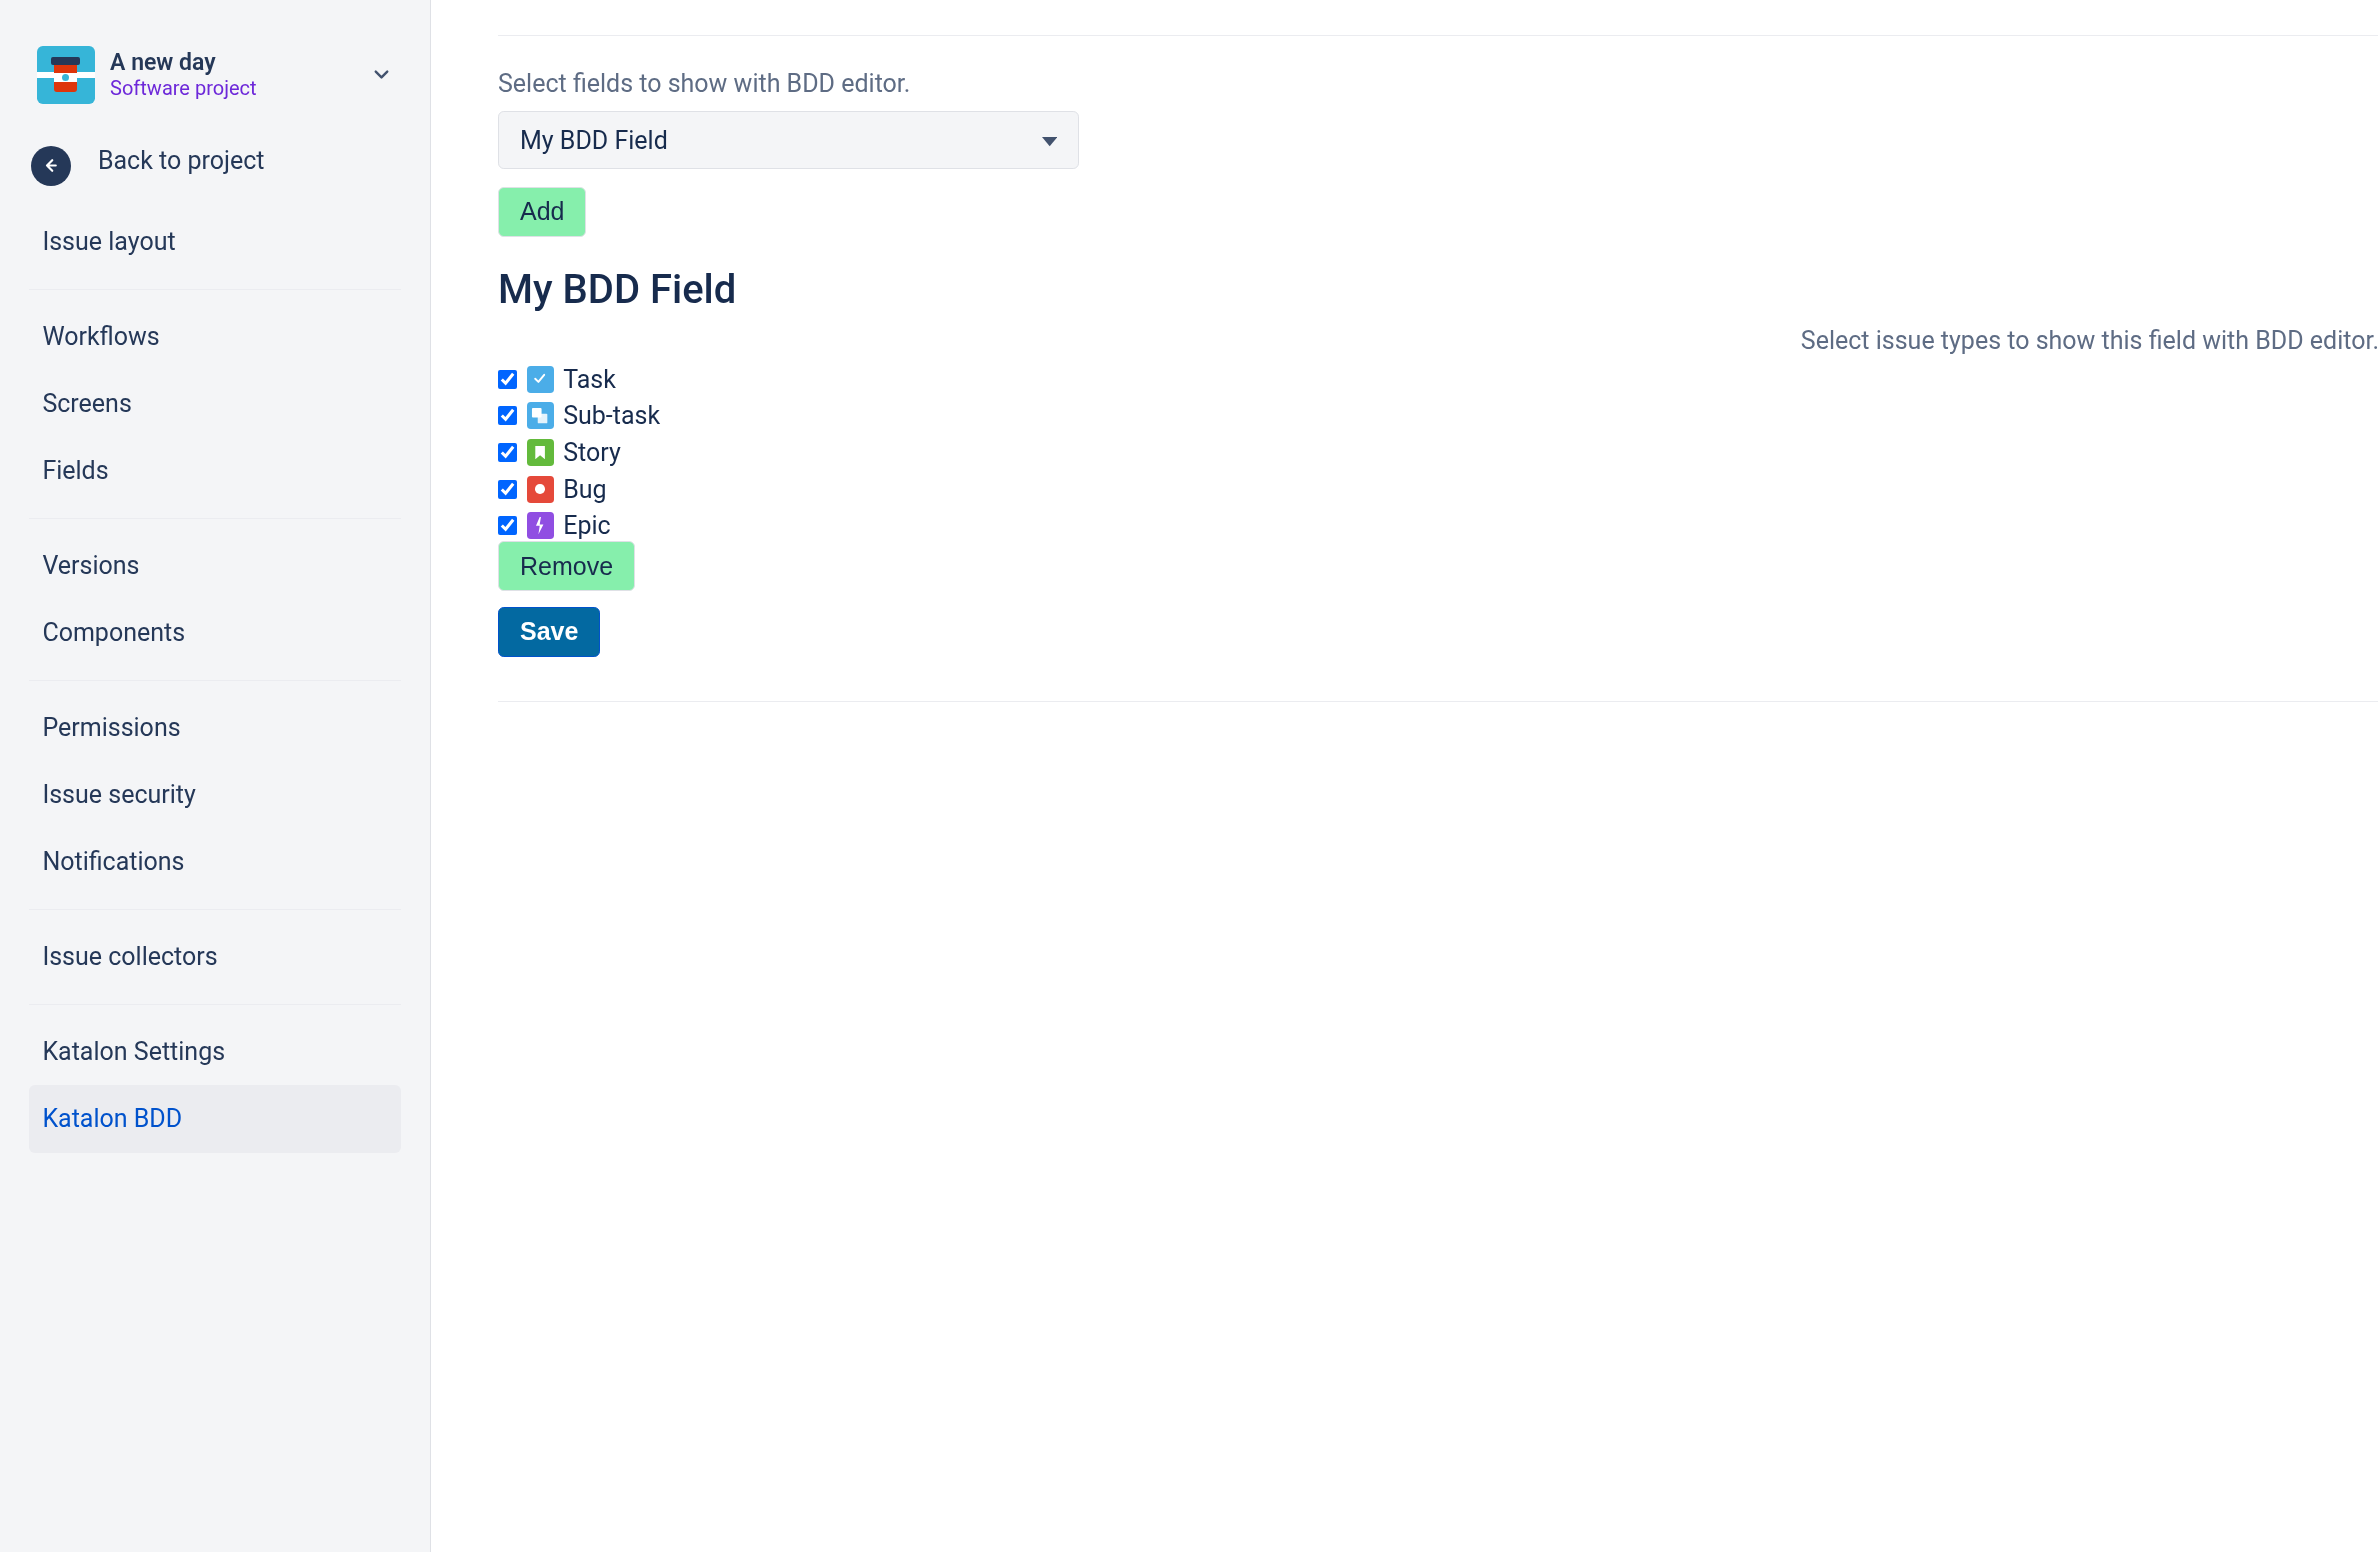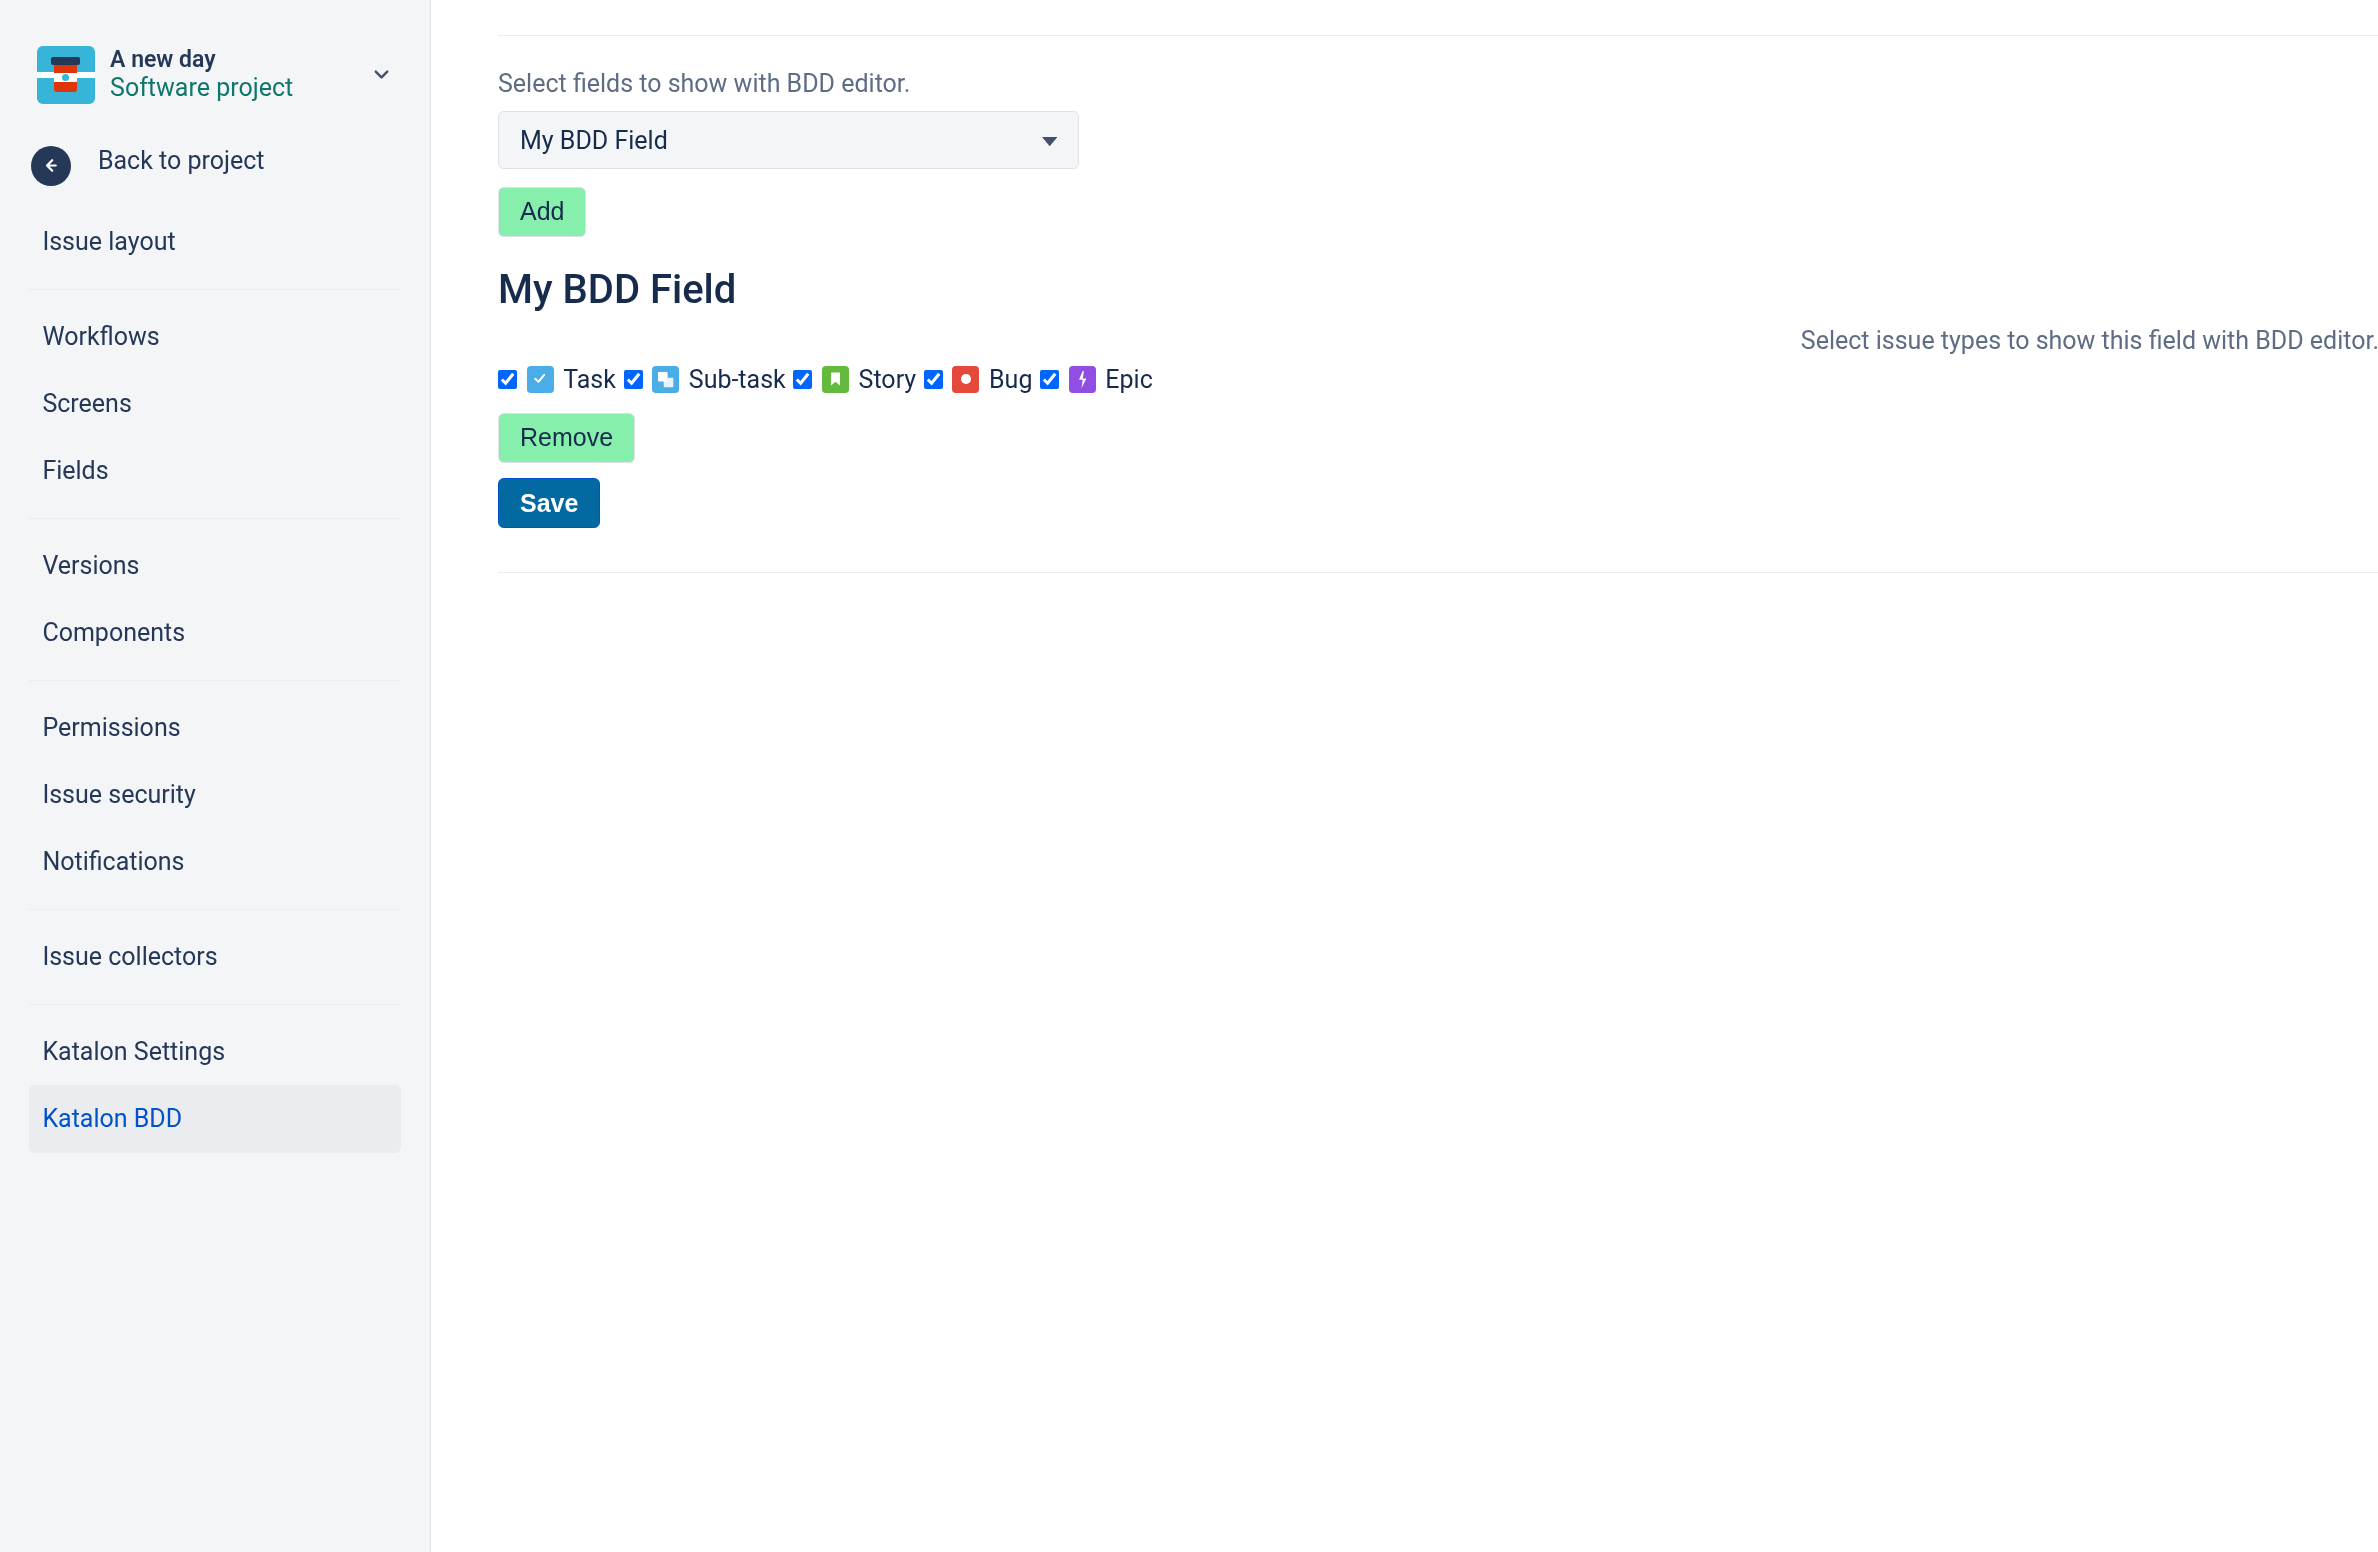--- a/index.html
+++ b/index.html
@@ -54,22 +54,22 @@
   display:flex; align-items:center; justify-content:center;
 }
 .cup-dot { width:7.7px; height:7.7px; border-radius:50%; background:#36B5D8; }
 .project-title {
   font-size: 23px;
   font-weight: 600;
   color: #253858;
   line-height: 1.2;
 }
 .project-subtitle {
-  font-size: 25px;
-  color: #0f766e;
+  font-size: 20px;
+  color: #6d28d9;
   line-height: 1.2;
 }
 .chevron-icon {
   margin-left: auto;
   display:flex;align-items:center;justify-content:center;
 }
 .back-row {
   display: flex;
   align-items: flex-start;
   padding: 19px 1.9px 19px 1.9px;
@@ -160,23 +160,23 @@
   margin-bottom: 13.4px;
 }
 .help-text {
   font-size: 25px;
   color:#5E6C84;
   margin-bottom: 9.6px;
   text-align: right;
 }
 .issuetype-list {
   display:flex;
-  flex-direction:row;
+  flex-direction:column;
   gap:7.7px;
-  margin-bottom: 19px;
+  margin-bottom: 1px;
 }
 .issuetype-row {
   display:flex;
   align-items:center;
   gap:9.6px;
   font-size:25px;
   color:#172B4D;
 }
 .native-check {
   width:19px; height:19px;

